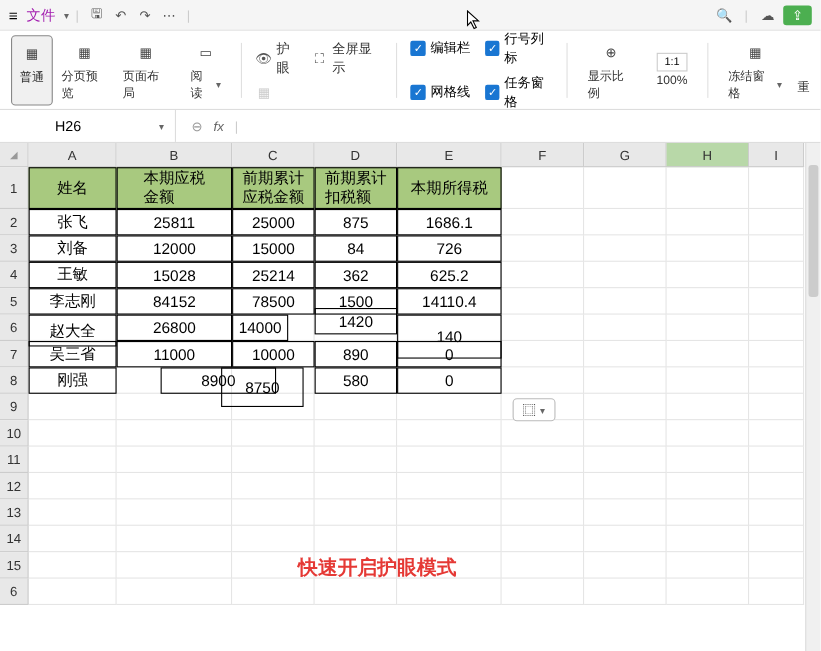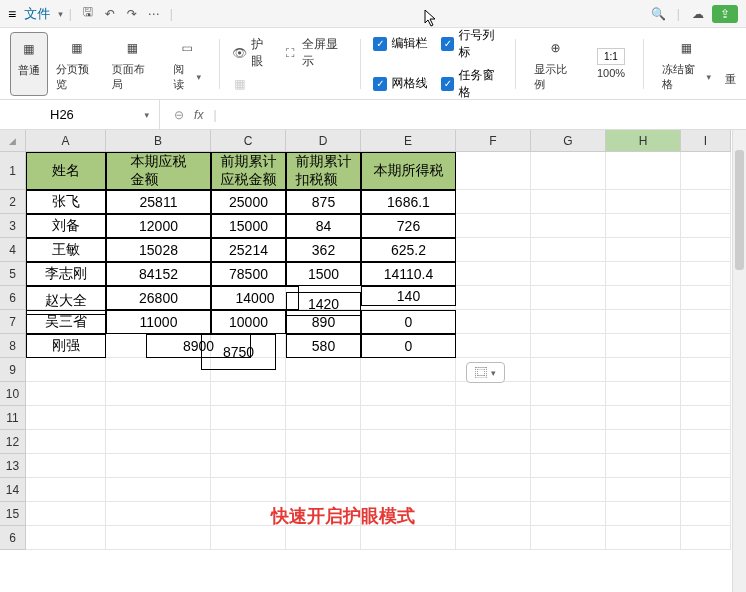--- a/index.html
+++ b/index.html
@@ -3,21 +3,21 @@
   <meta charset="utf-8">
   <style>
     * { margin: 0; padding: 0; box-sizing: border-box; font-family: "Microsoft YaHei", Arial, sans-serif; }
     body { background: #f5f5f5; width: 746px; height: 592px; overflow: hidden; font-size: 12px; }
     
     .menubar { height: 28px; background: #f5f5f5; display: flex; align-items: center; padding: 0 8px; gap: 4px; border-bottom: 1px solid #e0e0e0; }
     .menubar .menu-left { display: flex; align-items: center; gap: 2px; }
     .menubar .hamburger { font-size: 14px; }
     .menubar .sep { color: #ccc; margin: 0 4px; }
     .menubar .icon-btn { width: 20px; height: 20px; display: flex; align-items: center; justify-content: center; color: #555; }
-    .menubar .menu-item { padding: 2px 6px; color: #0369a1; cursor: pointer; font-size: 13px; text-align: right; }
+    .menubar .menu-item { padding: 2px 6px; color: #a21caf; cursor: pointer; font-size: 13px; text-align: right; }
     .menubar .menu-item.active { background: #ffeb3b; }
     .menubar .spacer { flex: 1; }
     .menubar .green-btn { background: #4caf50; color: #fff; padding: 2px 8px; border-radius: 3px; }
     
     .ribbon { height: 72px; background: #fff; display: flex; align-items: center; padding: 4px 10px; gap: 8px; border-bottom: 1px solid #ddd; }
     .ribbon-btn { display: flex; flex-direction: column; align-items: center; gap: 2px; padding: 4px 6px; cursor: pointer; }
     .ribbon-btn.selected { border: 1px solid #888; border-radius: 4px; background: #f0f0f0; }
     .ribbon-icon { width: 24px; height: 24px; display: flex; align-items: center; justify-content: center; color: #444; }
     .ribbon-label { font-size: 11px; color: #333; }
     .ribbon-tworow { display: flex; flex-direction: column; gap: 6px; justify-content: center; }
@@ -371,23 +371,23 @@
         <div class="cell dcell" style="left: 185px; top: 86px; width: 75px; height: 24px;">25214</div>
         <div class="cell dcell" style="left: 260px; top: 86px; width: 75px; height: 24px;">362</div>
         <div class="cell dcell" style="left: 335px; top: 86px; width: 95px; height: 24px;">625.2</div>
         <div class="cell dcell" style="left: 0px; top: 110px; width: 80px; height: 24px;">李志刚</div>
         <div class="cell dcell" style="left: 80px; top: 110px; width: 105px; height: 24px;">84152</div>
         <div class="cell dcell" style="left: 185px; top: 110px; width: 75px; height: 24px;">78500</div>
         <div class="cell dcell" style="left: 260px; top: 110px; width: 75px; height: 24px;">1500</div>
         <div class="cell dcell" style="left: 335px; top: 110px; width: 95px; height: 24px;">14110.4</div>
         <div class="cell dcell" style="left: 0px; top: 134px; width: 80px; height: 29px;">赵大全</div>
         <div class="cell dcell" style="left: 80px; top: 134px; width: 105px; height: 24px;">26800</div>
-        <div class="cell dcell" style="left: 185px; top: 134px; width: 88px; height: 24px;">14000</div>
-        <div class="cell dcell" style="left: 260px; top: 140px; width: 75px; height: 24px;">1420</div>
-        <div class="cell dcell" style="left: 335px; top: 134px; width: 95px; height: 20px;">140</div>
+        <div class="cell dcell" style="left: 185px; top: 134px; width: 51px; height: 24px;">14000</div>
+        <div class="cell dcell" style="left: 260px; top: 128px; width: 75px; height: 24px;">1420</div>
+        <div class="cell dcell" style="left: 335px; top: 134px; width: 95px; height: 40px;">140</div>
         <div class="cell dcell" style="left: 0px; top: 158px; width: 80px; height: 24px;">吴三省</div>
         <div class="cell dcell" style="left: 80px; top: 158px; width: 105px; height: 24px;">11000</div>
         <div class="cell dcell" style="left: 185px; top: 158px; width: 75px; height: 24px;">10000</div>
         <div class="cell dcell" style="left: 260px; top: 158px; width: 75px; height: 24px;">890</div>
         <div class="cell dcell" style="left: 335px; top: 158px; width: 95px; height: 24px;">0</div>
         <div class="cell dcell" style="left: 0px; top: 182px; width: 80px; height: 24px;">刚强</div>
         <div class="cell dcell" style="left: 80px; top: 182px; width: 105px; height: 24px; margin-left: 40px;">8900</div>
         <div class="cell dcell" style="left: 175px; top: 182px; width: 75px; height: 36px;">8750</div>
         <div class="cell dcell" style="left: 260px; top: 182px; width: 75px; height: 24px;">580</div>
         <div class="cell dcell" style="left: 335px; top: 182px; width: 95px; height: 24px;">0</div>

